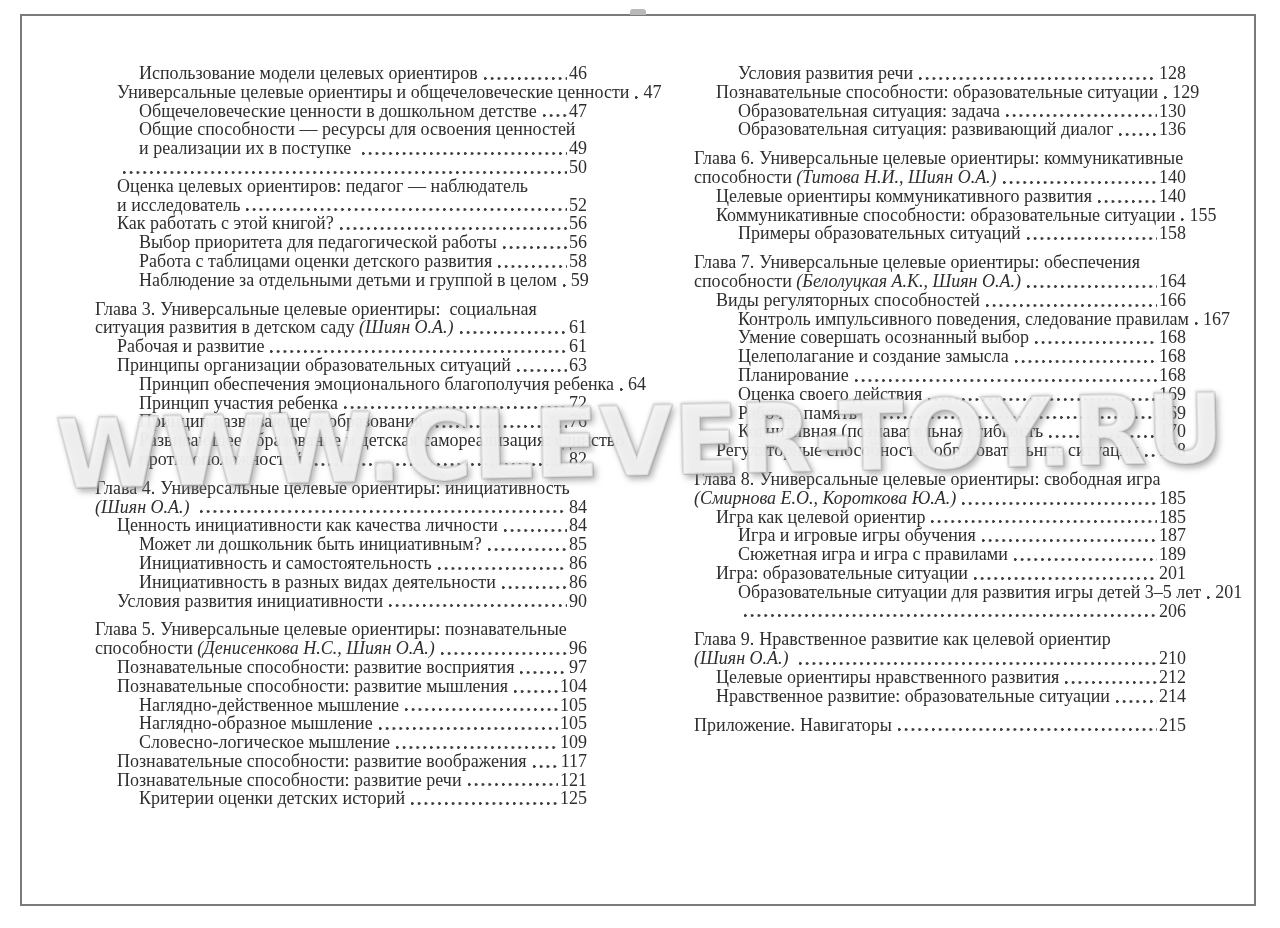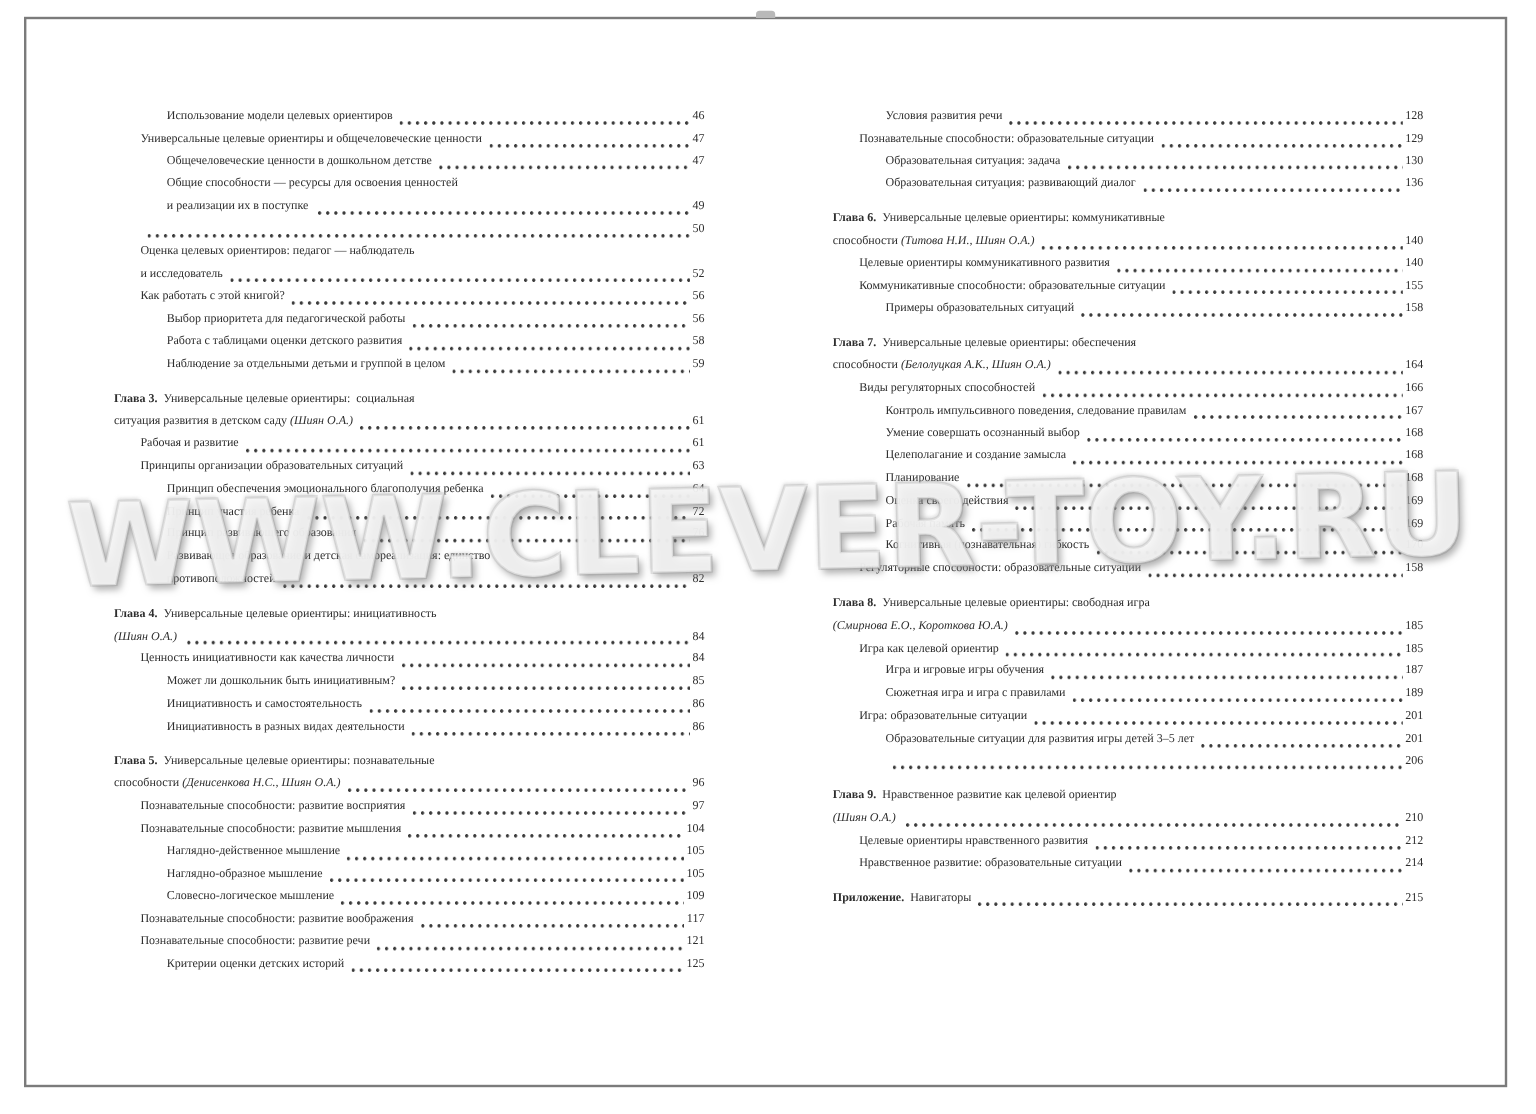--- a/index.html
+++ b/index.html
@@ -10,31 +10,31 @@
   }
   .page-border{
     position:absolute;left:20px;top:14px;width:1236px;height:892px;
     border:2px solid #7b7b7b;box-sizing:border-box;background:#fff;
   }
   .binding-notch{
     position:absolute;left:630px;top:9px;width:16px;height:6px;
     background:#b9b9b9;border-radius:3px 3px 0 0;
   }
   .toc-col{
-    position:absolute;top:88px;width:492px;
-    font-size:10px;line-height:18.8px;color:#2e2e2e;
+    position:absolute;top:64px;width:492px;
+    font-size:18px;line-height:18.8px;color:#2e2e2e;
   }
   .toc-col-left{left:95px;}
   .toc-col-right{left:694px;}
   .entry{}
   .entry.lvl1{padding-left:22px;}
   .entry.lvl2{padding-left:44px;}
   .entry.ch{margin-top:10px;}
   .line{display:flex;align-items:baseline;}
-  .b{font-weight:bold;margin-right:5px;white-space:pre;text-align:center;}
+  .b{font-weight:normal;margin-right:5px;white-space:pre;text-align:center;}
   .t{white-space:pre;}
   .auth{font-style:italic;white-space:pre;}
   .dots{flex:1 1 8px;min-width:8px;position:relative;margin:0 1px 0 5px;align-self:stretch;}
   .dots::after{
     content:"";position:absolute;left:1px;right:1px;bottom:3px;height:3px;
     background-image:radial-gradient(circle at 1.3px 1.5px,#3a3a3a 1.15px,transparent 1.6px);
     background-size:6.8px 3px;background-repeat:repeat-x;
   }
   .pg{white-space:pre;}
   .watermark{
@@ -220,20 +220,27 @@
           <span class="pg">86</span>
         </div>
       </div>
       <div class="entry lvl2">
         <div class="line">
           <span class="t">Инициативность в разных видах деятельности</span>
           <span class="dots"></span>
           <span class="pg">86</span>
         </div>
       </div>
+      <div class="entry lvl1">
+        <div class="line">
+          <span class="t">Условия развития инициативности</span>
+          <span class="dots"></span>
+          <span class="pg">90</span>
+        </div>
+      </div>
       <div class="entry lvl0 ch">
         <div class="line">
           <span class="b">Глава 5.</span>
           <span class="t">Универсальные целевые ориентиры: познавательные</span>
         </div>
         <div class="line">
           <span class="t">способности </span>
           <span class="auth">(Денисенкова Н.С., Шиян О.А.)</span>
           <span class="dots"></span>
           <span class="pg">96</span>

